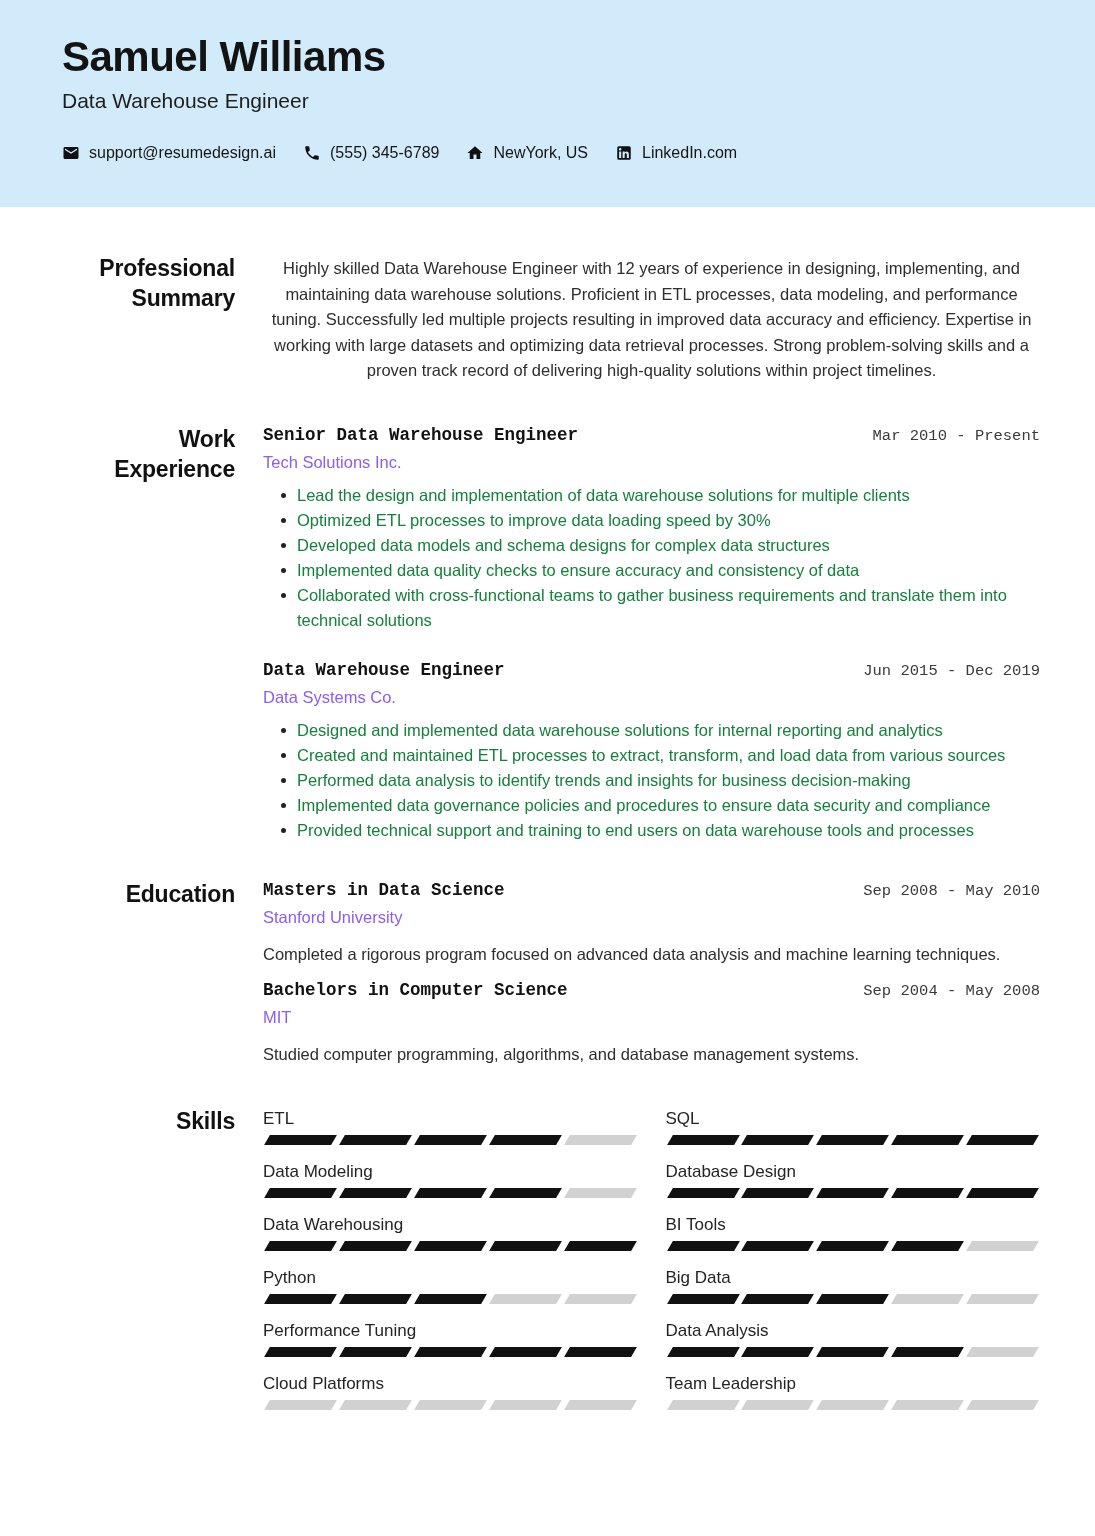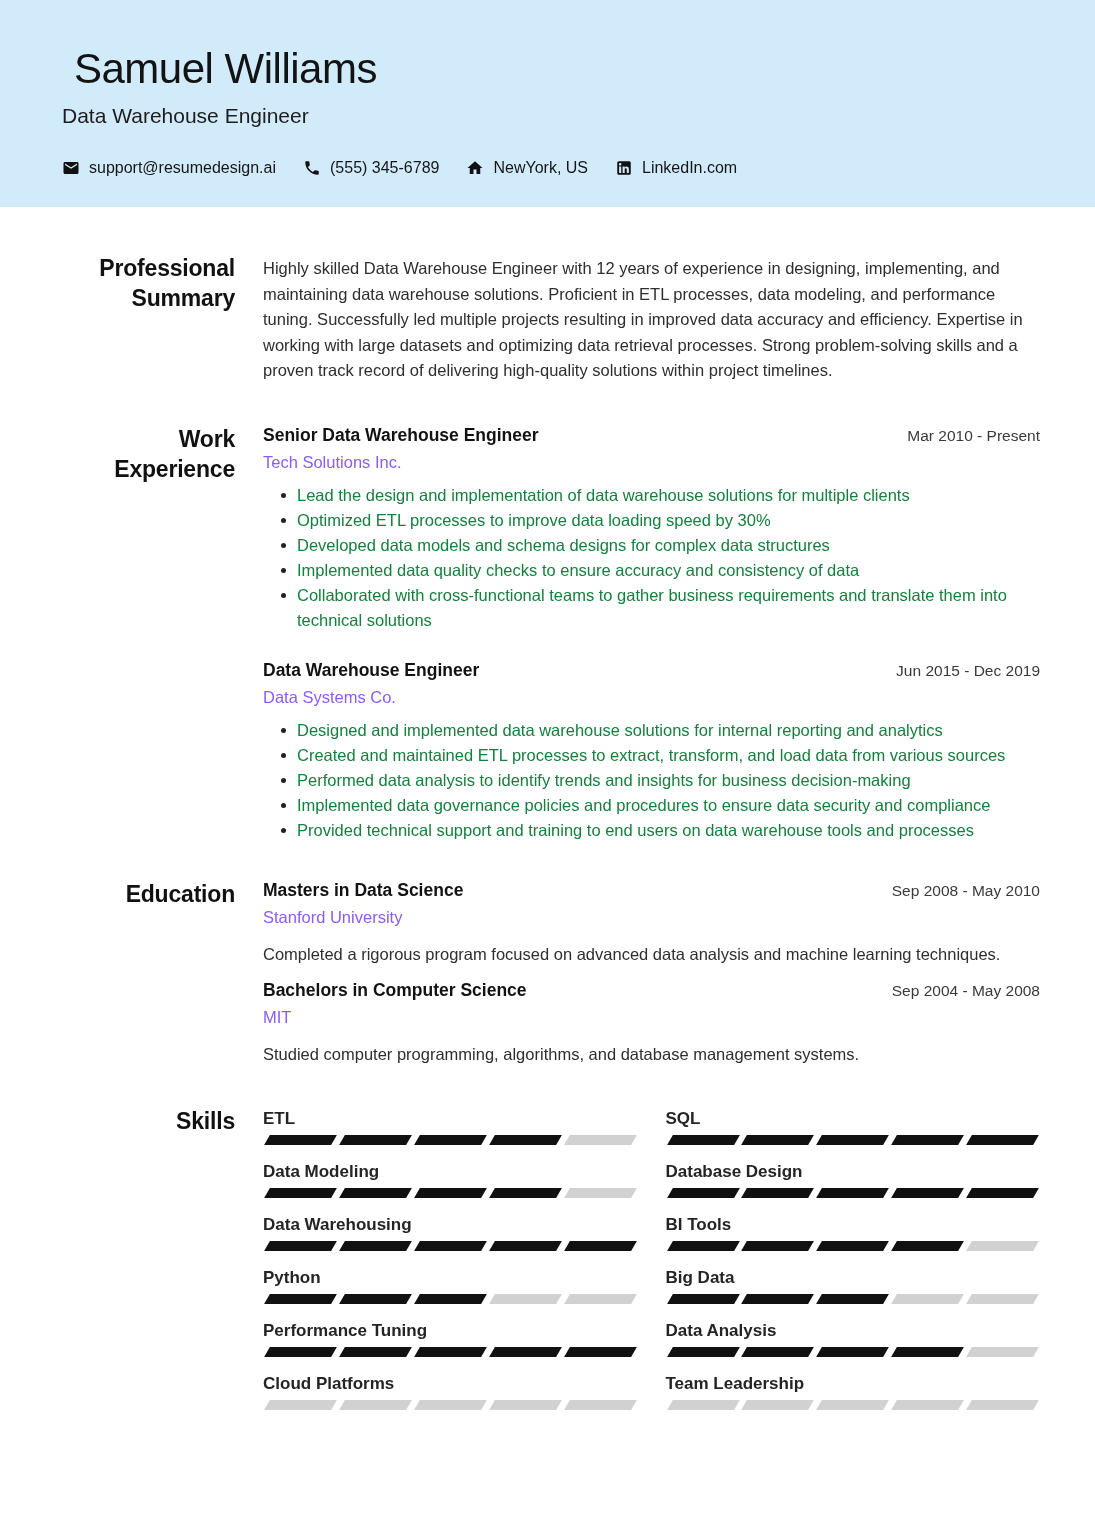--- a/index.html
+++ b/index.html
@@ -13,24 +13,24 @@
     color: #222;
   }
 
   
   .header {
     background: #d2ebfa;
     height: 207px;
     padding: 34px 60px 0 62px;
   }
   .name {
-    margin: 12px;
+    margin: 0;
     font-size: 42px;
     line-height: 46px;
-    font-weight: 400;
+    font-weight: 700;
     letter-spacing: -0.5px;
     color: #131313;
   }
   .job-title {
     margin-top: 9px;
     font-size: 21px;
     line-height: 24px;
     color: #1d1d1d;
   }
   .contacts {
@@ -67,30 +67,32 @@
   .summary-section   { margin-top: 46px; }
   .work-section      { margin-top: 40px; }
   .education-section { margin-top: 36px; justify-content: space-between; }
   .skills-section    { margin-top: 38px; }
 
   .summary-text {
     margin: 3px 0 0;
     font-size: 16.5px;
     line-height: 25.5px;
     color: #2e2e2e;
+    text-align: center;
   }
 
   
   .entry + .entry { margin-top: 26px; }
   .edu-entry + .edu-entry { margin-top: 12px; }
   .entry-header {
     display: flex;
     justify-content: space-between;
     align-items: baseline;
     gap: 16px;
+    font-family: Liberation Mono, monospace;
   }
   .entry-title {
     font-size: 17.5px;
     font-weight: 700;
     line-height: 22px;
     color: #121212;
   }
   .entry-date {
     font-size: 15.5px;
     color: #3a3a3a;
@@ -127,21 +129,20 @@
     line-height: 25.5px;
     color: #2e2e2e;
   }
 
   
   .skills-grid {
     display: grid;
     grid-template-columns: 1fr 1fr;
     column-gap: 28px;
     margin-top: 2px;
-    font-weight: bold;
   }
   .skill-item { margin-bottom: 16px; }
   .skill-name {
     font-size: 17px;
     line-height: 22px;
     color: #242424;
   }
   .skill-bar {
     display: flex;
     gap: 8px;

